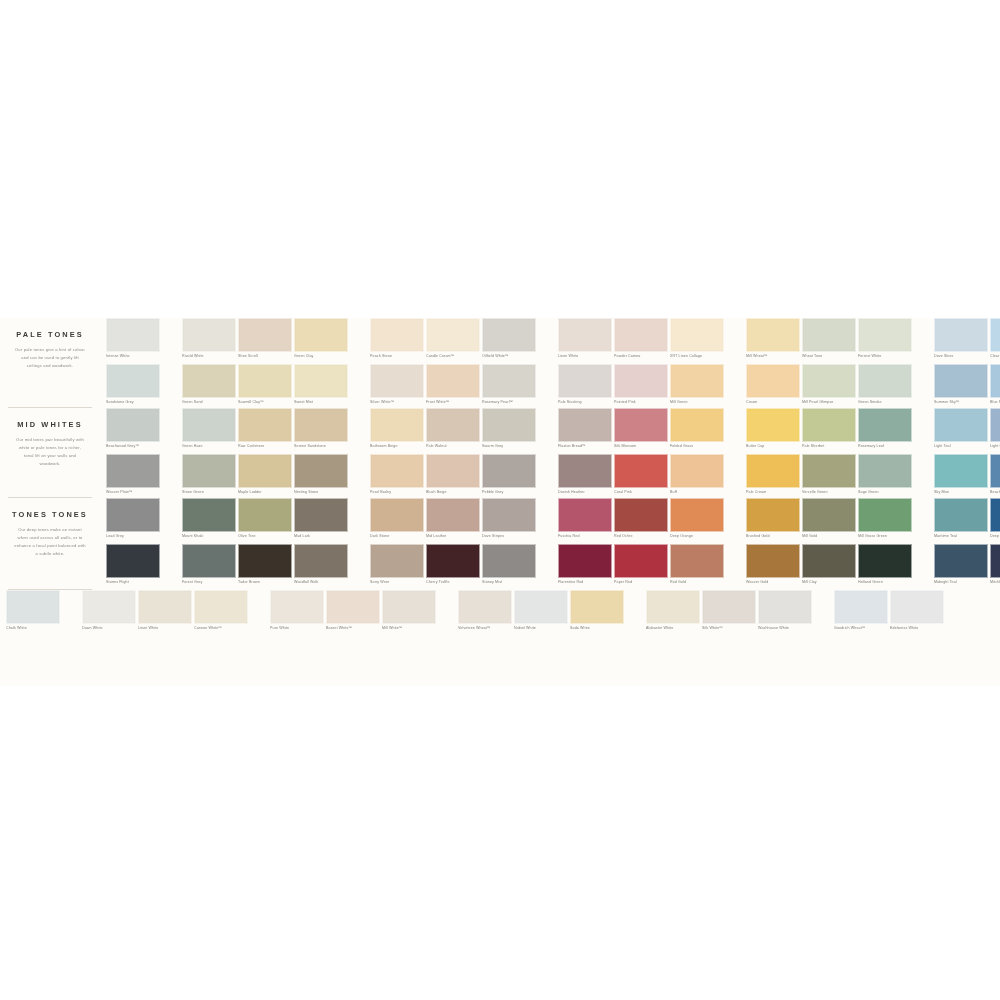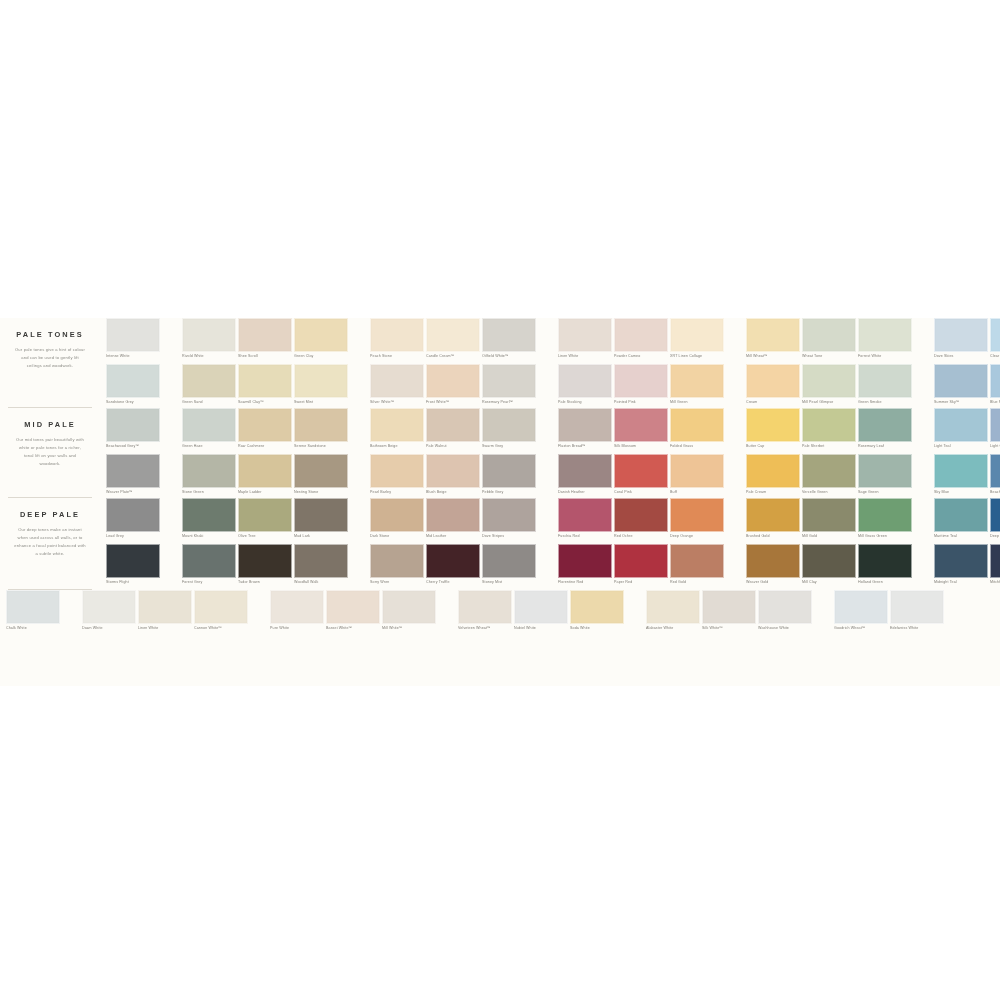--- a/index.html
+++ b/index.html
@@ -218,21 +218,21 @@
           <div class="cell" style="left: 890px;">
             <div class="swatch" style="background: rgb(169, 200, 221);"></div>
             <div class="label">Blue Ribbon</div>
           </div>
         </div>
       </div>
     </div>
     <div class="section" style="top: 90px; height: 90px;">
       <div class="side">
         <div class="side-inner">
-          <div class="side-title">MID PALE</div>
+          <div class="side-title">MID WHITES</div>
           <div class="side-desc">Our mid tones pair beautifully with white or pale tones for a richer, tonal lift on your walls and woodwork.</div>
         </div>
         <div class="divider"></div>
       </div>
       <div class="grid">
         <div class="row" style="top: 0px;">
           <div class="cell" style="left: 6px;">
             <div class="swatch" style="background: rgb(198, 205, 200);"></div>
             <div class="label">Beachwood Grey™</div>
           </div>
@@ -353,21 +353,21 @@
           <div class="cell" style="left: 890px;">
             <div class="swatch" style="background: rgb(90, 135, 173);"></div>
             <div class="label">Beachman Blue</div>
           </div>
         </div>
       </div>
     </div>
     <div class="section" style="top: 180px; height: 92px;">
       <div class="side">
         <div class="side-inner">
-          <div class="side-title">DEEP PALE</div>
+          <div class="side-title">TONES TONES</div>
           <div class="side-desc">Our deep tones make an instant when used across all walls, or to enhance a focal point balanced with a subtle white.</div>
         </div>
         <div class="divider"></div>
       </div>
       <div class="grid">
         <div class="row" style="top: 0px;">
           <div class="cell" style="left: 6px;">
             <div class="swatch" style="background: rgb(140, 140, 140);"></div>
             <div class="label">Lead Grey</div>
           </div>

